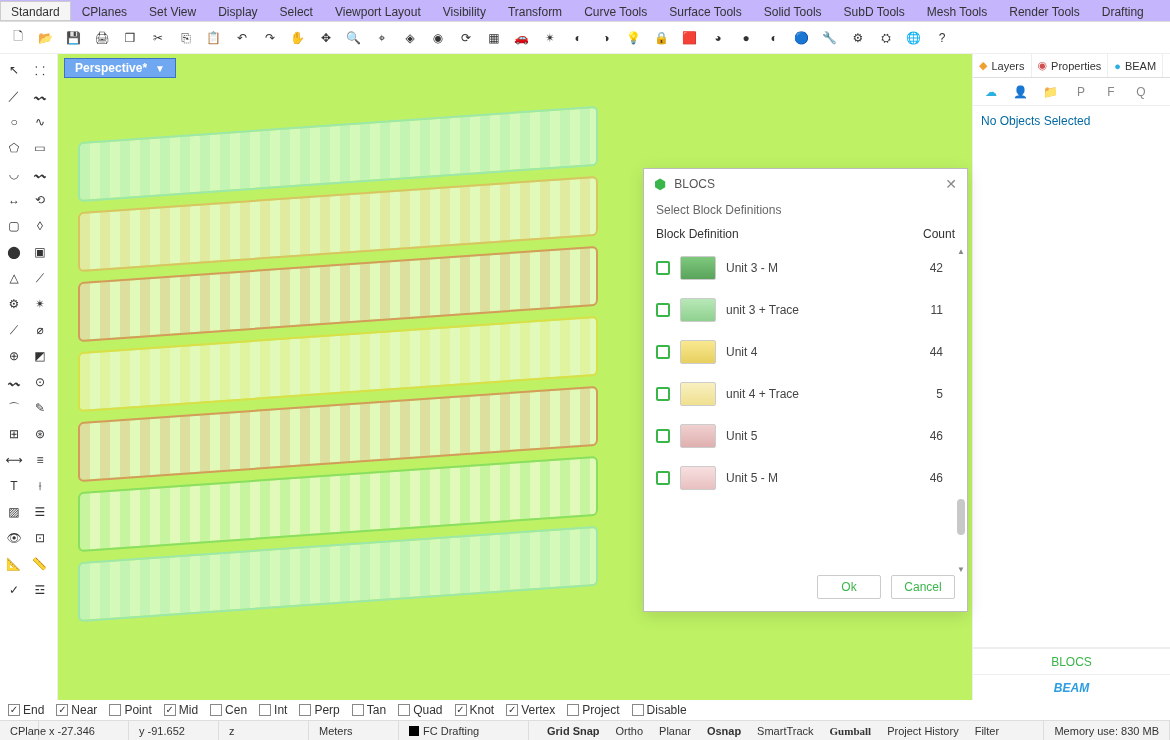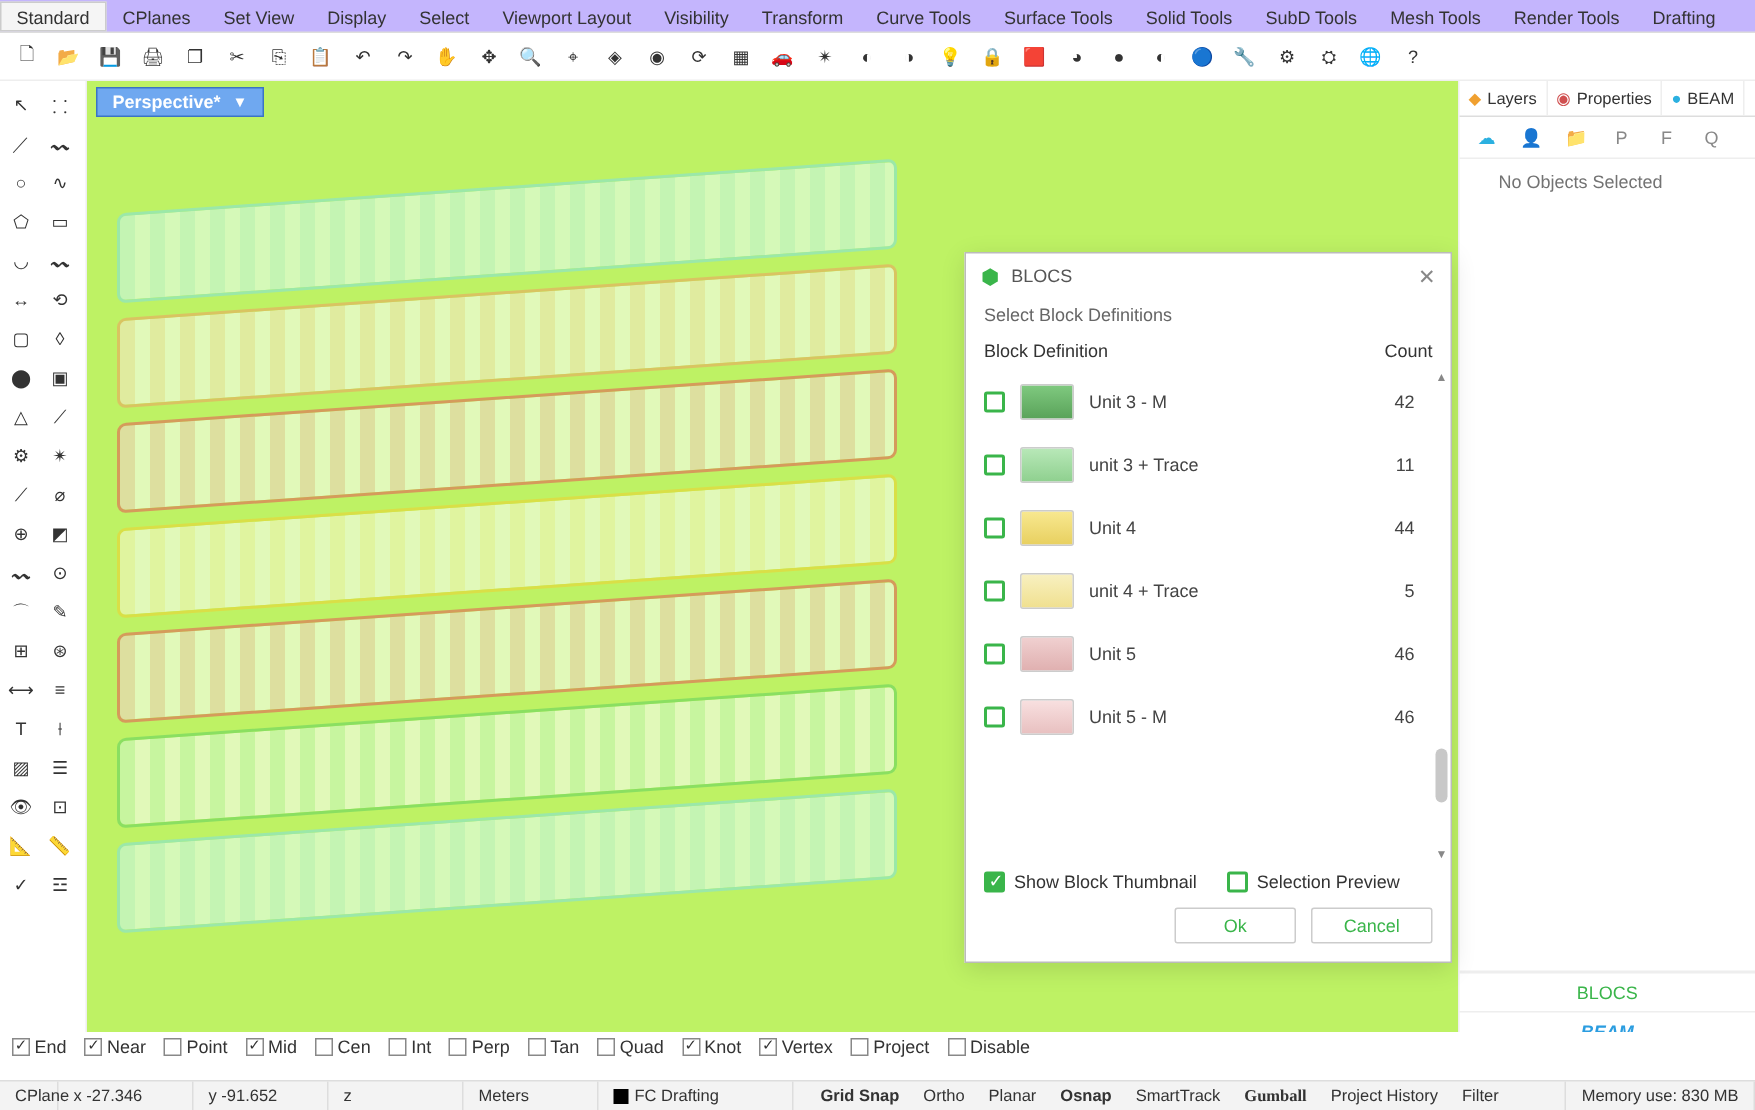--- a/index.html
+++ b/index.html
@@ -26,21 +26,21 @@
 .blayer.l3 { top: 140px; border-color: #e85555; background: repeating-linear-gradient(90deg,#f8d0d0,#f8d0d0 10px,#fff 10px,#fff 20px);} 
 .blayer.l4 { top: 210px; border-color: #f0d030; background: repeating-linear-gradient(90deg,#fdf7d0,#fdf7d0 10px,#fff 10px,#fff 20px);} 
 .blayer.l5 { top: 280px; border-color: #e85555; background: repeating-linear-gradient(90deg,#f8d0d0,#f8d0d0 10px,#fff 10px,#fff 20px);} 
 .blayer.l6 { top: 350px; border-color: #60d060; background: repeating-linear-gradient(90deg,#d0f8d0,#d0f8d0 10px,#fff 10px,#fff 20px);} 
 .blayer.l7 { top: 420px; border-color: #7fe0e0; background: repeating-linear-gradient(90deg,#c9f7f5,#c9f7f5 10px,#e8fffe 10px,#e8fffe 20px);} 
 
 .right-panel { width: 198px; background: #fff; border-left: 1px solid #eee; display: flex; flex-direction: column; }
 .rp-tabs { display: flex; height: 24px; border-bottom: 1px solid #ddd; }
 .rp-tab { display: flex; align-items: center; gap: 4px; padding: 0 6px; font-size: 11px; border-right: 1px solid #eee; cursor: pointer; }
 .rp-toolbar { display: flex; align-items: center; height: 28px; gap: 6px; padding: 0 6px; border-bottom: 1px solid #eee; }
-.rp-body { flex: 1; padding: 8px; color: #737373; font-size: 12px; margin-left: 18px; }
+.rp-body { flex: 1; padding: 8px; color: #0369a1; font-size: 12px; }
 .rp-footer { border-top: 1px solid #eee; }
 .rp-foot-row { height: 26px; display: flex; align-items: center; justify-content: center; font-size: 12px; border-top: 1px solid #eee; }
 .rp-foot-row.g { color: #3ab54a; }
 .rp-foot-row.b { color: #2b9de0; font-style: italic; font-weight: bold; }
 
 .dialog { position: absolute; left: 585px; top: 114px; width: 325px; background: #fff; border: 1px solid #bbb; box-shadow: 0 4px 16px rgba(0,0,0,0.12); }
 .dlg-title { display: flex; align-items: center; height: 30px; padding: 0 10px; gap: 8px; font-size: 12px; color: #555; }
 .dlg-title .spacer { flex: 1; }
 .dlg-close { cursor: pointer; color: #888; font-size: 14px; }
 .dlg-sub { padding: 4px 12px 10px; color: #666; font-size: 12px; }
@@ -56,23 +56,23 @@
 .dlg-count { width: 40px; text-align: right; font-size: 12px; color: #444; }
 .dlg-scroll { position: absolute; right: 2px; top: 10px; width: 8px; bottom: 10px; }
 .dlg-scroll-track { position: absolute; inset: 0; }
 .dlg-scroll-thumb { position: absolute; left: 0; right: 0; top: 242px; height: 36px; background: #c8c8c8; border-radius: 4px; }
 .dlg-scroll-arr { position: absolute; left: 0; right: 0; height: 10px; font-size: 8px; color: #888; text-align: center; }
 .dlg-scroll-arr.top { top: -10px; }
 .dlg-scroll-arr.bot { bottom: -10px; }
 .dlg-opts { display: flex; align-items: center; padding: 6px 12px 10px; gap: 20px; }
 .dlg-opts label { display: flex; align-items: center; gap: 6px; color: #333; font-size: 12px; }
 .dlg-btns { display: flex; justify-content: flex-end; gap: 10px; padding: 0 12px 12px; }
-.dlg-btn { width: 81px; height: 24px; border: 1px solid #ccc; background: #fff; color: #3ab54a; cursor: pointer; font-size: 12px; border-radius: 2px; }
-
-.osnap-bar { position: absolute; bottom: 32px; left: 0; right: 0; height: 20px; display: flex; align-items: center; gap: 12px; padding: 0 8px; background: #fff; font-size: 12px; }
+.dlg-btn { width: 64px; height: 24px; border: 1px solid #ccc; background: #fff; color: #3ab54a; cursor: pointer; font-size: 12px; border-radius: 2px; }
+
+.osnap-bar { position: absolute; bottom: 20px; left: 0; right: 0; height: 20px; display: flex; align-items: center; gap: 12px; padding: 0 8px; background: #fff; font-size: 12px; }
 .osnap-item { display: flex; align-items: center; gap: 3px; cursor: pointer; }
 .chk { width: 12px; height: 12px; border: 1px solid #888; display: inline-flex; align-items: center; justify-content: center; font-size: 10px; line-height: 1; }
 .chk.on::after { content: "✓"; color: #333; }
 
 .status-bar { position: absolute; bottom: 0; left: 0; right: 0; height: 20px; display: flex; align-items: stretch; background: #f3f3f3; font-size: 11px; border-top: 1px solid #ddd; }
 .sb-cell { padding: 0 10px; display: flex; align-items: center; border-right: 1px solid #ddd; white-space: nowrap; }
 .sb-cell.w60 { width: 90px; }
 .sb-cell.w50 { width: 39px; }
 .sb-cell.flex { flex: 1; }
 .sb-toggle { cursor: pointer; }
@@ -250,30 +250,20 @@
             <span class="dlg-name">Unit 5 - M</span>
             <span class="dlg-count">46</span>
           </div>
           <div class="dlg-scroll">
           <div class="dlg-scroll-arr top">▲</div>
           <div class="dlg-scroll-track"></div>
           <div class="dlg-scroll-thumb"></div>
           <div class="dlg-scroll-arr bot">▼</div>
         </div>
       </div>
-      <div class="dlg-opts">
-        <label>
-          <span class="dlg-chk on"></span>
-          <span>Show Block Thumbnail</span>
-        </label>
-        <label>
-          <span class="dlg-chk"></span>
-          <span>Selection Preview</span>
-        </label>
-      </div>
       <div class="dlg-btns">
         <button class="dlg-btn">Ok</button>
         <button class="dlg-btn">Cancel</button>
       </div>
     </div>
   </div>
 
   <div class="right-panel">
     <div class="rp-tabs" id="rp-tabs">
         <div class="rp-tab">

